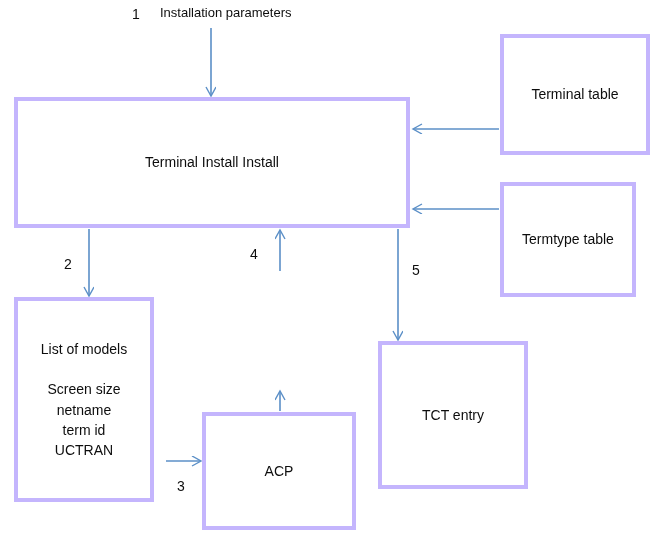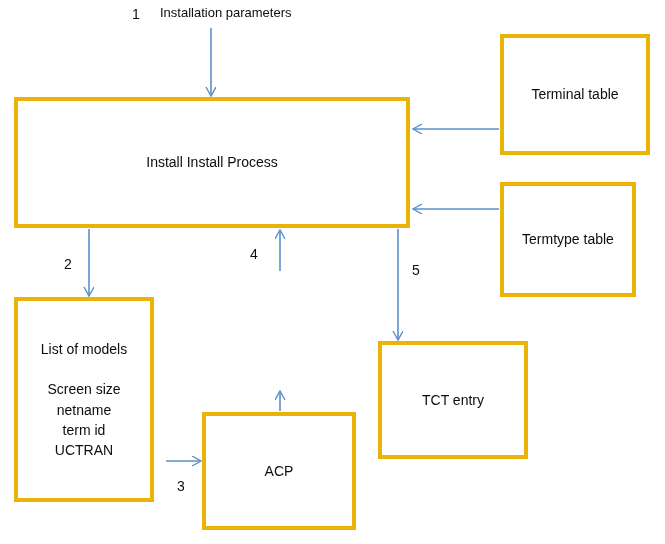--- a/index.html
+++ b/index.html
@@ -21,21 +21,21 @@
   #diagram-svg {
     position: absolute;
     left: 0;
     top: 0;
     width: 665px;
     height: 544px;
   }
   .node-box {
     position: absolute;
     box-sizing: border-box;
-    border: 4px solid #eab308;
+    border: 4px solid #c4b5fd;
     background: #ffffff;
     display: flex;
     align-items: center;
     justify-content: center;
     text-align: center;
   }
   .node-label {
     font-family: "Liberation Sans", sans-serif;
     font-size: 14px;
     color: #0d0d0d;
@@ -57,21 +57,21 @@
     color: #0d0d0d;
     white-space: nowrap;
   }
   
   #node-terminal-install-process { left: 14px;  top: 97px;  width: 396px; height: 131px; }
   #node-terminal-table           { left: 500px; top: 34px;  width: 150px; height: 121px; }
   #node-termtype-table           { left: 500px; top: 182px; width: 136px; height: 115px; }
   #node-list-of-models           { left: 14px;  top: 297px; width: 140px; height: 205px; }
   #node-terminal-id-model-name   { left: 202px; top: 272px; width: 151px; height: 118px; }
   #node-acp                      { left: 202px; top: 412px; width: 154px; height: 118px; }
-  #node-tct-entry                { left: 378px; top: 341px; width: 150px; height: 118px; }
+  #node-tct-entry                { left: 378px; top: 341px; width: 150px; height: 148px; }
   
   #edge-label-1 { left: 132px; top: 6px; }
   #edge-label-2 { left: 64px;  top: 256px; }
   #edge-label-3 { left: 177px; top: 478px; }
   #edge-label-4 { left: 250px; top: 246px; }
   #edge-label-5 { left: 412px; top: 262px; }
   #caption-installation-parameters { left: 160px; top: 5px; }
 </style>
 </head>
 <body>
@@ -104,21 +104,21 @@
 
   <div class="flow-caption" id="caption-installation-parameters">Installation parameters</div>
 
   <div class="edge-label" id="edge-label-1">1</div>
   <div class="edge-label" id="edge-label-2">2</div>
   <div class="edge-label" id="edge-label-3">3</div>
   <div class="edge-label" id="edge-label-4">4</div>
   <div class="edge-label" id="edge-label-5">5</div>
 
   <div class="node-box" id="node-terminal-install-process">
-    <span class="node-label">Install Install Process</span>
+    <span class="node-label">Terminal Install Install</span>
   </div>
 
   <div class="node-box" id="node-terminal-table">
     <span class="node-label">Terminal table</span>
   </div>
 
   <div class="node-box" id="node-termtype-table">
     <span class="node-label">Termtype table</span>
   </div>
 

